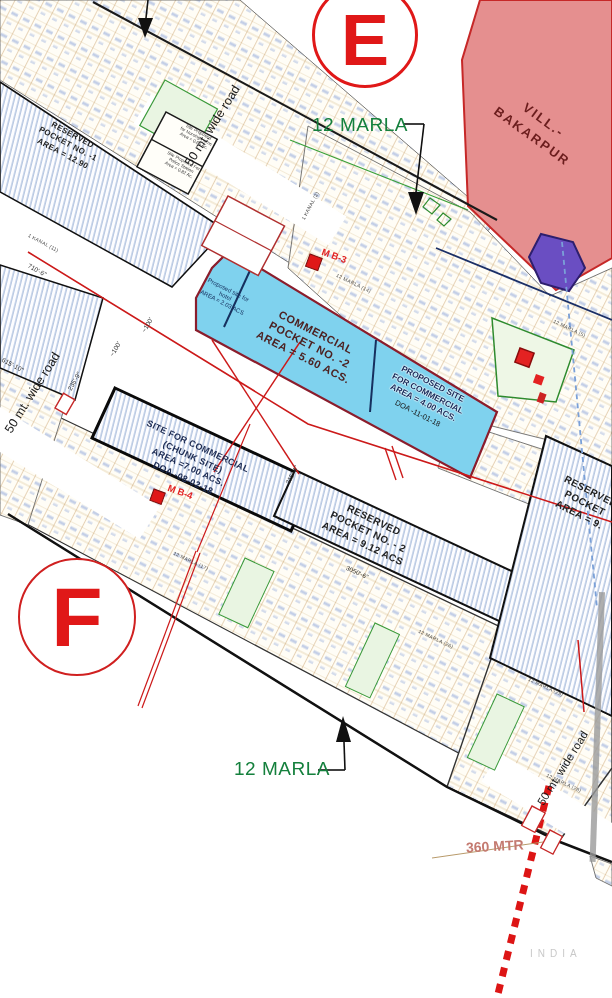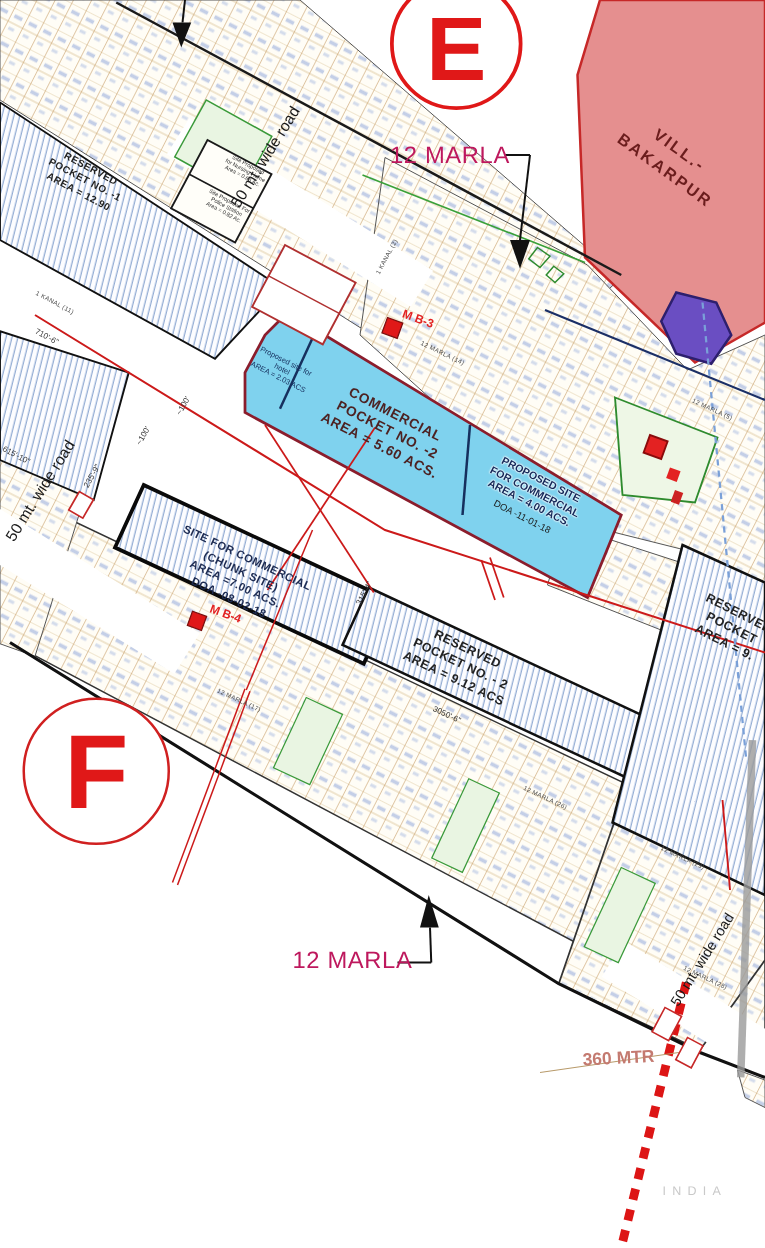--- a/index.html
+++ b/index.html
@@ -5,21 +5,21 @@
   html,body{margin:0;padding:0;background:#fff;}
   #canvas{position:relative;width:612px;height:998px;background:#fff;overflow:hidden;
           font-family:"Liberation Sans", sans-serif;}
   #basemap{position:absolute;left:0;top:0;}
   .lbl{position:absolute;white-space:nowrap;transform-origin:0 0;color:#151515;}
   .center{text-align:center;white-space:normal;}
   .circle{position:absolute;border-radius:50%;background:#fff;display:flex;align-items:center;justify-content:center;
           color:#e01818;font-weight:bold;}
   #circle-e{left:312px;top:-18px;width:106px;height:106px;border:3px solid #e01818;font-size:72px;padding-top:10px;box-sizing:border-box;}
   #circle-f{left:18px;top:558px;width:114px;height:114px;border:2px solid #d02020;font-size:84px;}
-  .marla{font-size:19px;letter-spacing:.5px;color:#be185d;}
+  .marla{font-size:19px;letter-spacing:.5px;color:#15803d;}
   .roadlbl{font-size:12.5px;color:#1a1a1a;text-align:center;width:130px;}
   .slabel{font-size:5px;color:#4a4a4a;letter-spacing:.3px;}
   .dim{font-size:6.5px;color:#333;}
   .tinybox{font-size:4.5px;line-height:1.15;color:#333;width:54px;text-align:center;}
   .redmark{font-size:9.5px;font-weight:bold;color:#e22222;}
   .commercial-main{font-size:11px;font-weight:600;color:#4d2222;letter-spacing:.6px;line-height:1.25;width:170px;}
   .commercial-hotel{font-size:6px;color:#16305e;width:76px;line-height:1.2;}
   .commercial-prop{font-size:8.5px;font-weight:bold;color:#14295a;width:106px;line-height:1.25;
       text-shadow:0 0 1.5px #fff,0 0 1.5px #fff,0 0 2px #fff;}
   .doa{font-size:7.5px;font-weight:400;color:#1a1a1a;text-shadow:none;margin-top:2px;}

